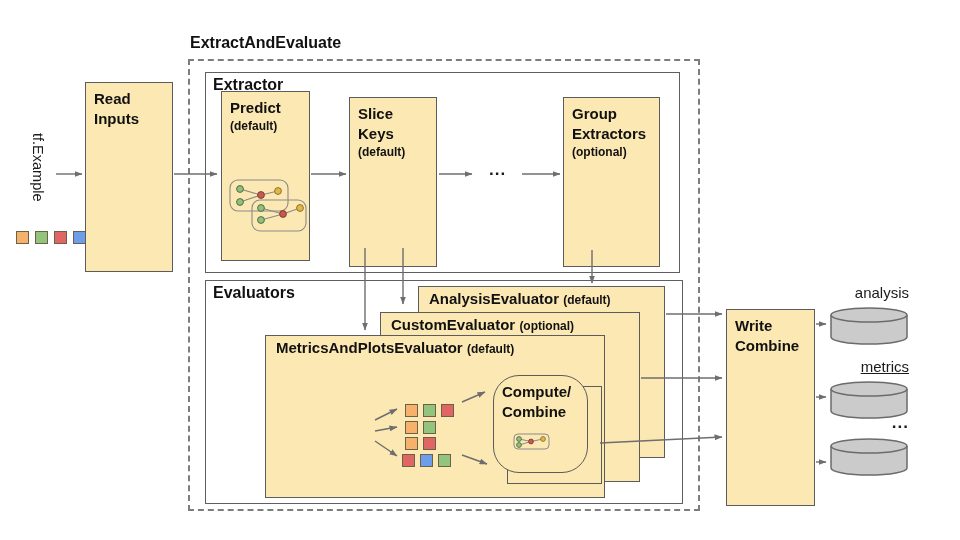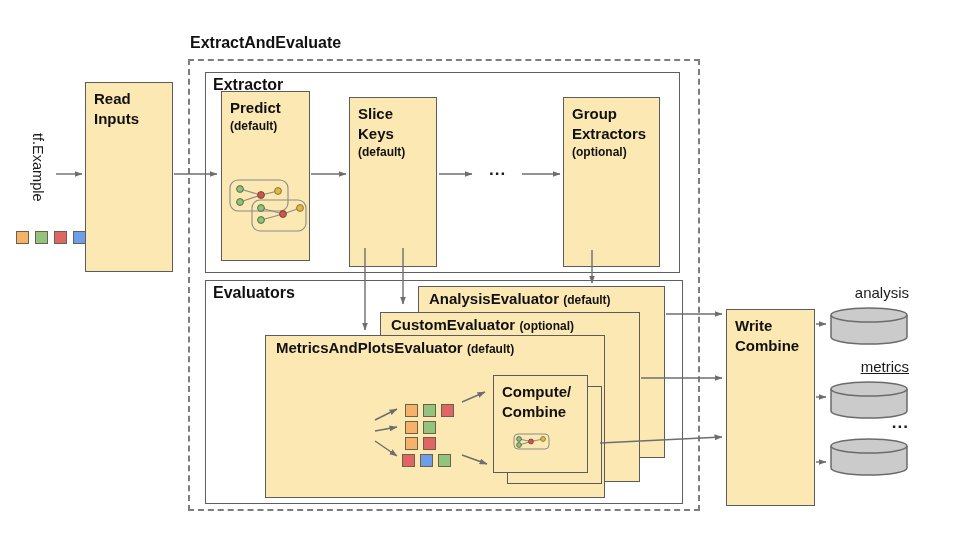--- a/index.html
+++ b/index.html
@@ -134,21 +134,21 @@
     <span class="sq" style="background: rgb(246, 178, 107);"></span>
     <span class="sq" style="background: rgb(224, 102, 102);"></span>
   </div>
   <div class="abs sqrow z4" style="left:402px;top:454px;">
     <span class="sq" style="background: rgb(224, 102, 102);"></span>
     <span class="sq" style="background: rgb(109, 158, 235);"></span>
     <span class="sq" style="background: rgb(147, 196, 125);"></span>
   </div>
 
   <div class="abs card z4" style="left:507px;top:386px;width:95px;height:98px;"></div>
-  <div class="abs box z4" style="left:493px;top:375px;width:95px;height:98px;">
+  <div class="abs box z4" style="left:493px;top:375px;width:95px;height:98px;border-radius:26px;">
     <div class="bt">Compute/</div>
     <div class="bt">Combine</div>
   </div>
 
   <svg class="icon" style="left:513px;top:433px;" width="38" height="18" viewBox="0 0 38 18">
     <g stroke="#8a8a8a" fill="none" stroke-width="1">
       <rect x="1" y="1" width="35" height="15" rx="4"></rect>
       <line x1="6" y1="6" x2="18" y2="8.5"></line>
         <line x1="6" y1="12" x2="18" y2="8.5"></line>
         <line x1="18" y1="8.5" x2="30" y2="6"></line>

